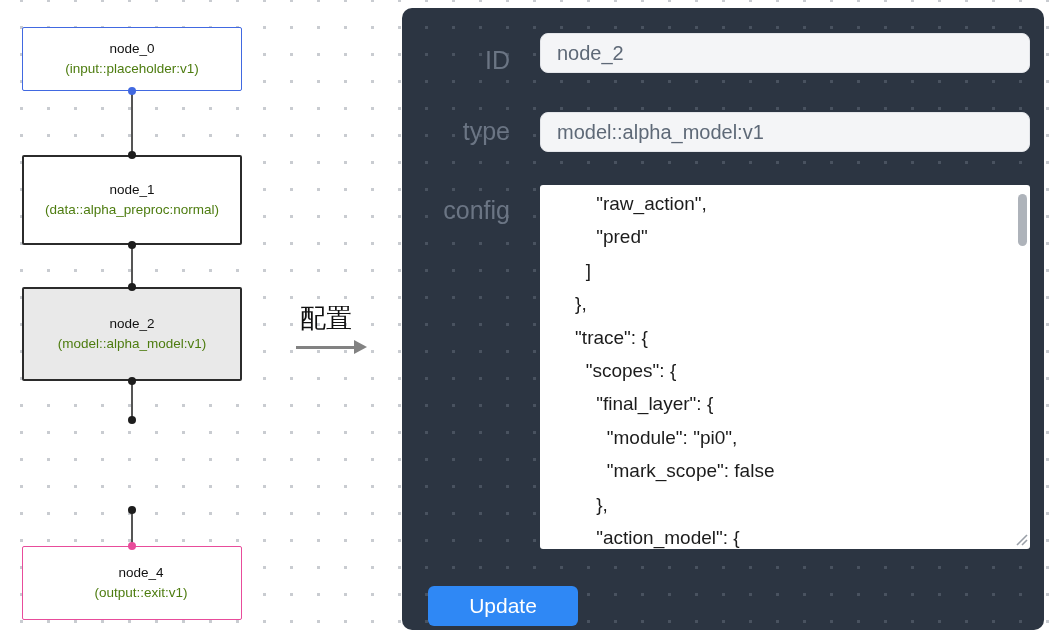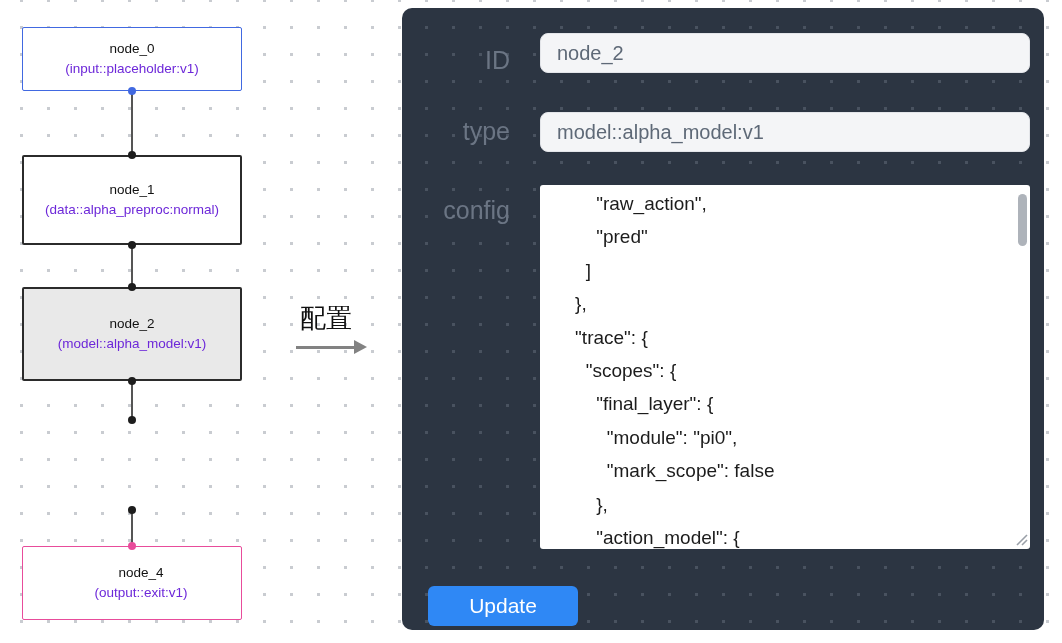--- a/index.html
+++ b/index.html
@@ -13,21 +13,21 @@
   }
 
   
   .node {
     position:absolute; left:22px; width:220px;
     background:#ffffff; border:2px solid #2b2b2b; border-radius:2px;
     display:flex; flex-direction:column; justify-content:center; align-items:center;
     text-align:left; padding:4px 10px; cursor:pointer;
   }
   .node .title { font-size:13.5px; color:#111; line-height:1.5; }
-  .node .subtitle { font-size:13.5px; color:#6d28d9; line-height:1.45; word-break:break-all; }
+  .node .subtitle { font-size:13.5px; color:#4d7c0f; line-height:1.45; word-break:break-all; }
   .node-0 { top:27px;  height:64px; border:1.5px solid #4169e1; }
   .node-1 { top:155px; height:90px; }
   .node-2 { top:287px; height:94px; background:#e9e9e9; border-width:2.5px; }
   .node-3 { top:420px; height:90px; }
   .node-4 { top:546px; height:74px; border:1.5px solid #e84c9b;padding-left:28px; }
 
   .edge { position:absolute; left:131px; width:1.5px; background:#555; }
   .edge-0 { top:91px;  height:64px; }
   .edge-1 { top:245px; height:42px; }
   .edge-2 { top:381px; height:39px; }

